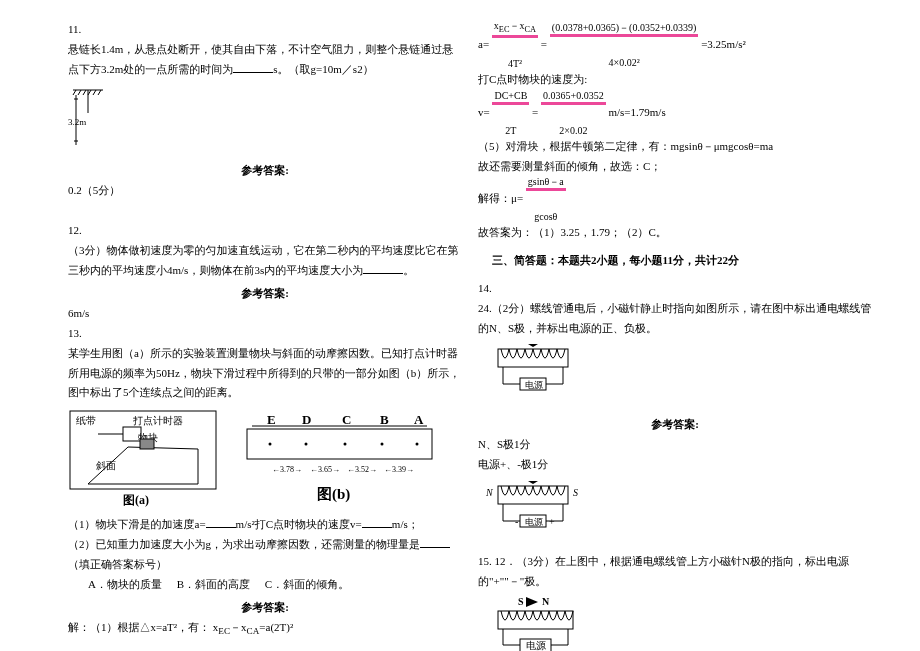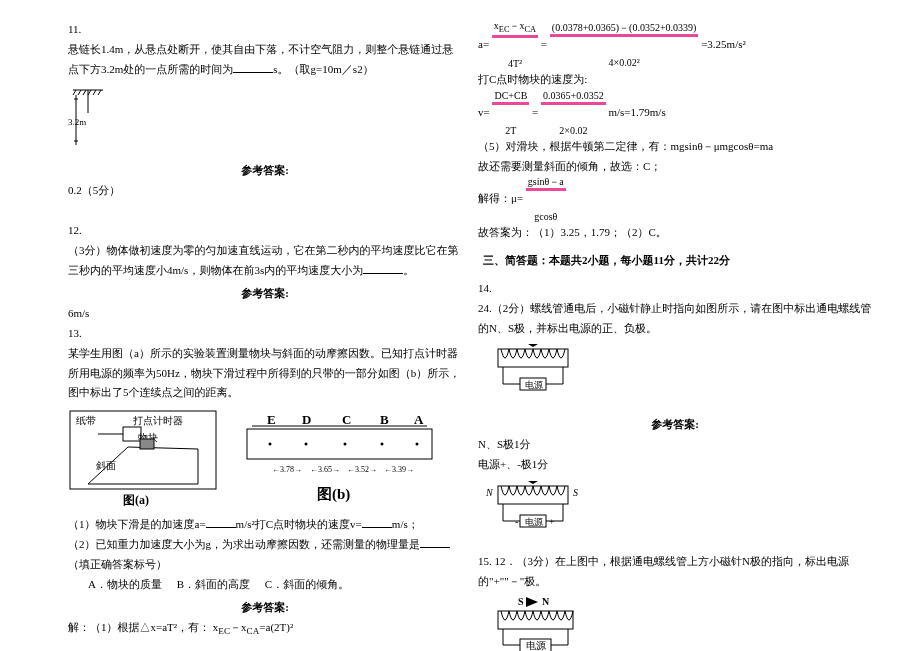--- a/index.html
+++ b/index.html
@@ -16,21 +16,21 @@
   }
   .col { flex: 1; padding: 0 8px; }
   .col-left { border-right: none; }
   .blank { display: inline-block; border-bottom: 1px solid #000; min-width: 40px; height: 12px; vertical-align: baseline; }
   .blank-s { min-width: 30px; }
   .ans-label { font-weight: bold; margin-top: 4px; text-align: center; }
   .diagram { margin: 6px 0; }
   .frac { display: inline-block; text-align: center; vertical-align: middle; font-size: 10px; line-height: 1.2; }
   .frac .num { border-bottom: 3px solid #ec4899; padding: 0 2px; display: block; }
   .frac .den { padding: 0 2px; display: block; margin-top: 20px; }
-  .section-title { font-weight: bold; margin: 8px 5px; }
+  .section-title { font-weight: bold; margin: 8px 14px; }
   .indent { margin-left: 20px; }
   svg { display: block; }
   .tape-box { display: flex; align-items: flex-start; gap: 24px; }
   .opt { display: inline-block; margin-right: 12px; }
 </style>
 </head>
 <body>
 
 <div class="col col-left">
   <div>

